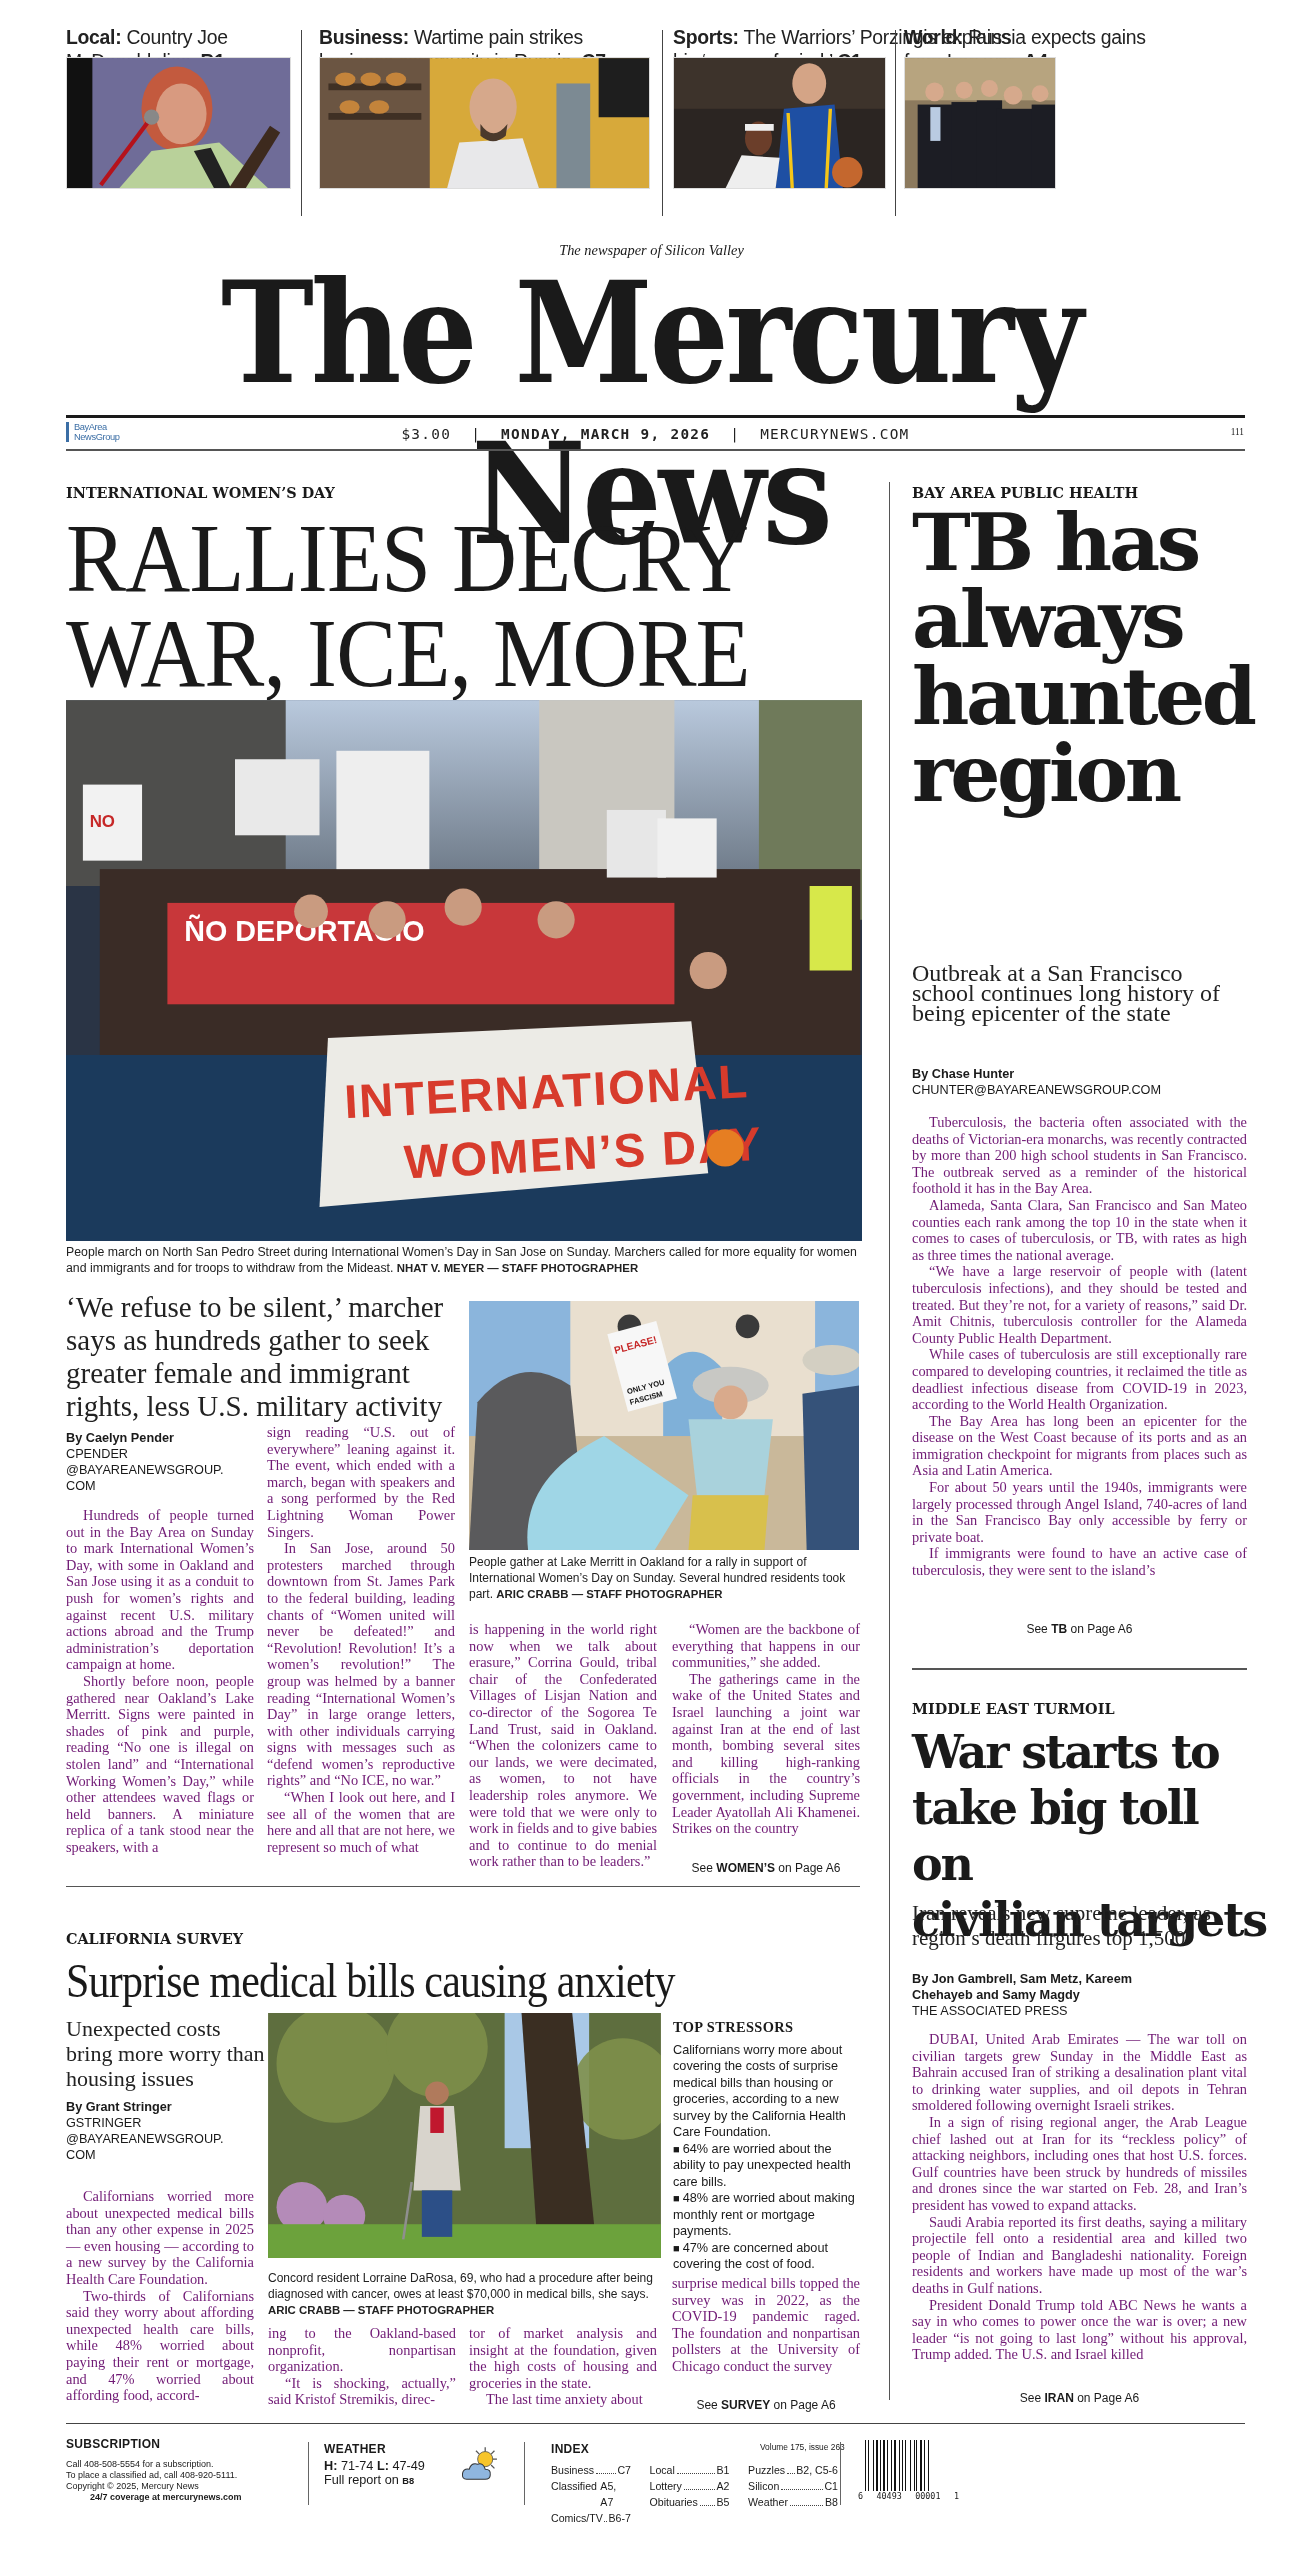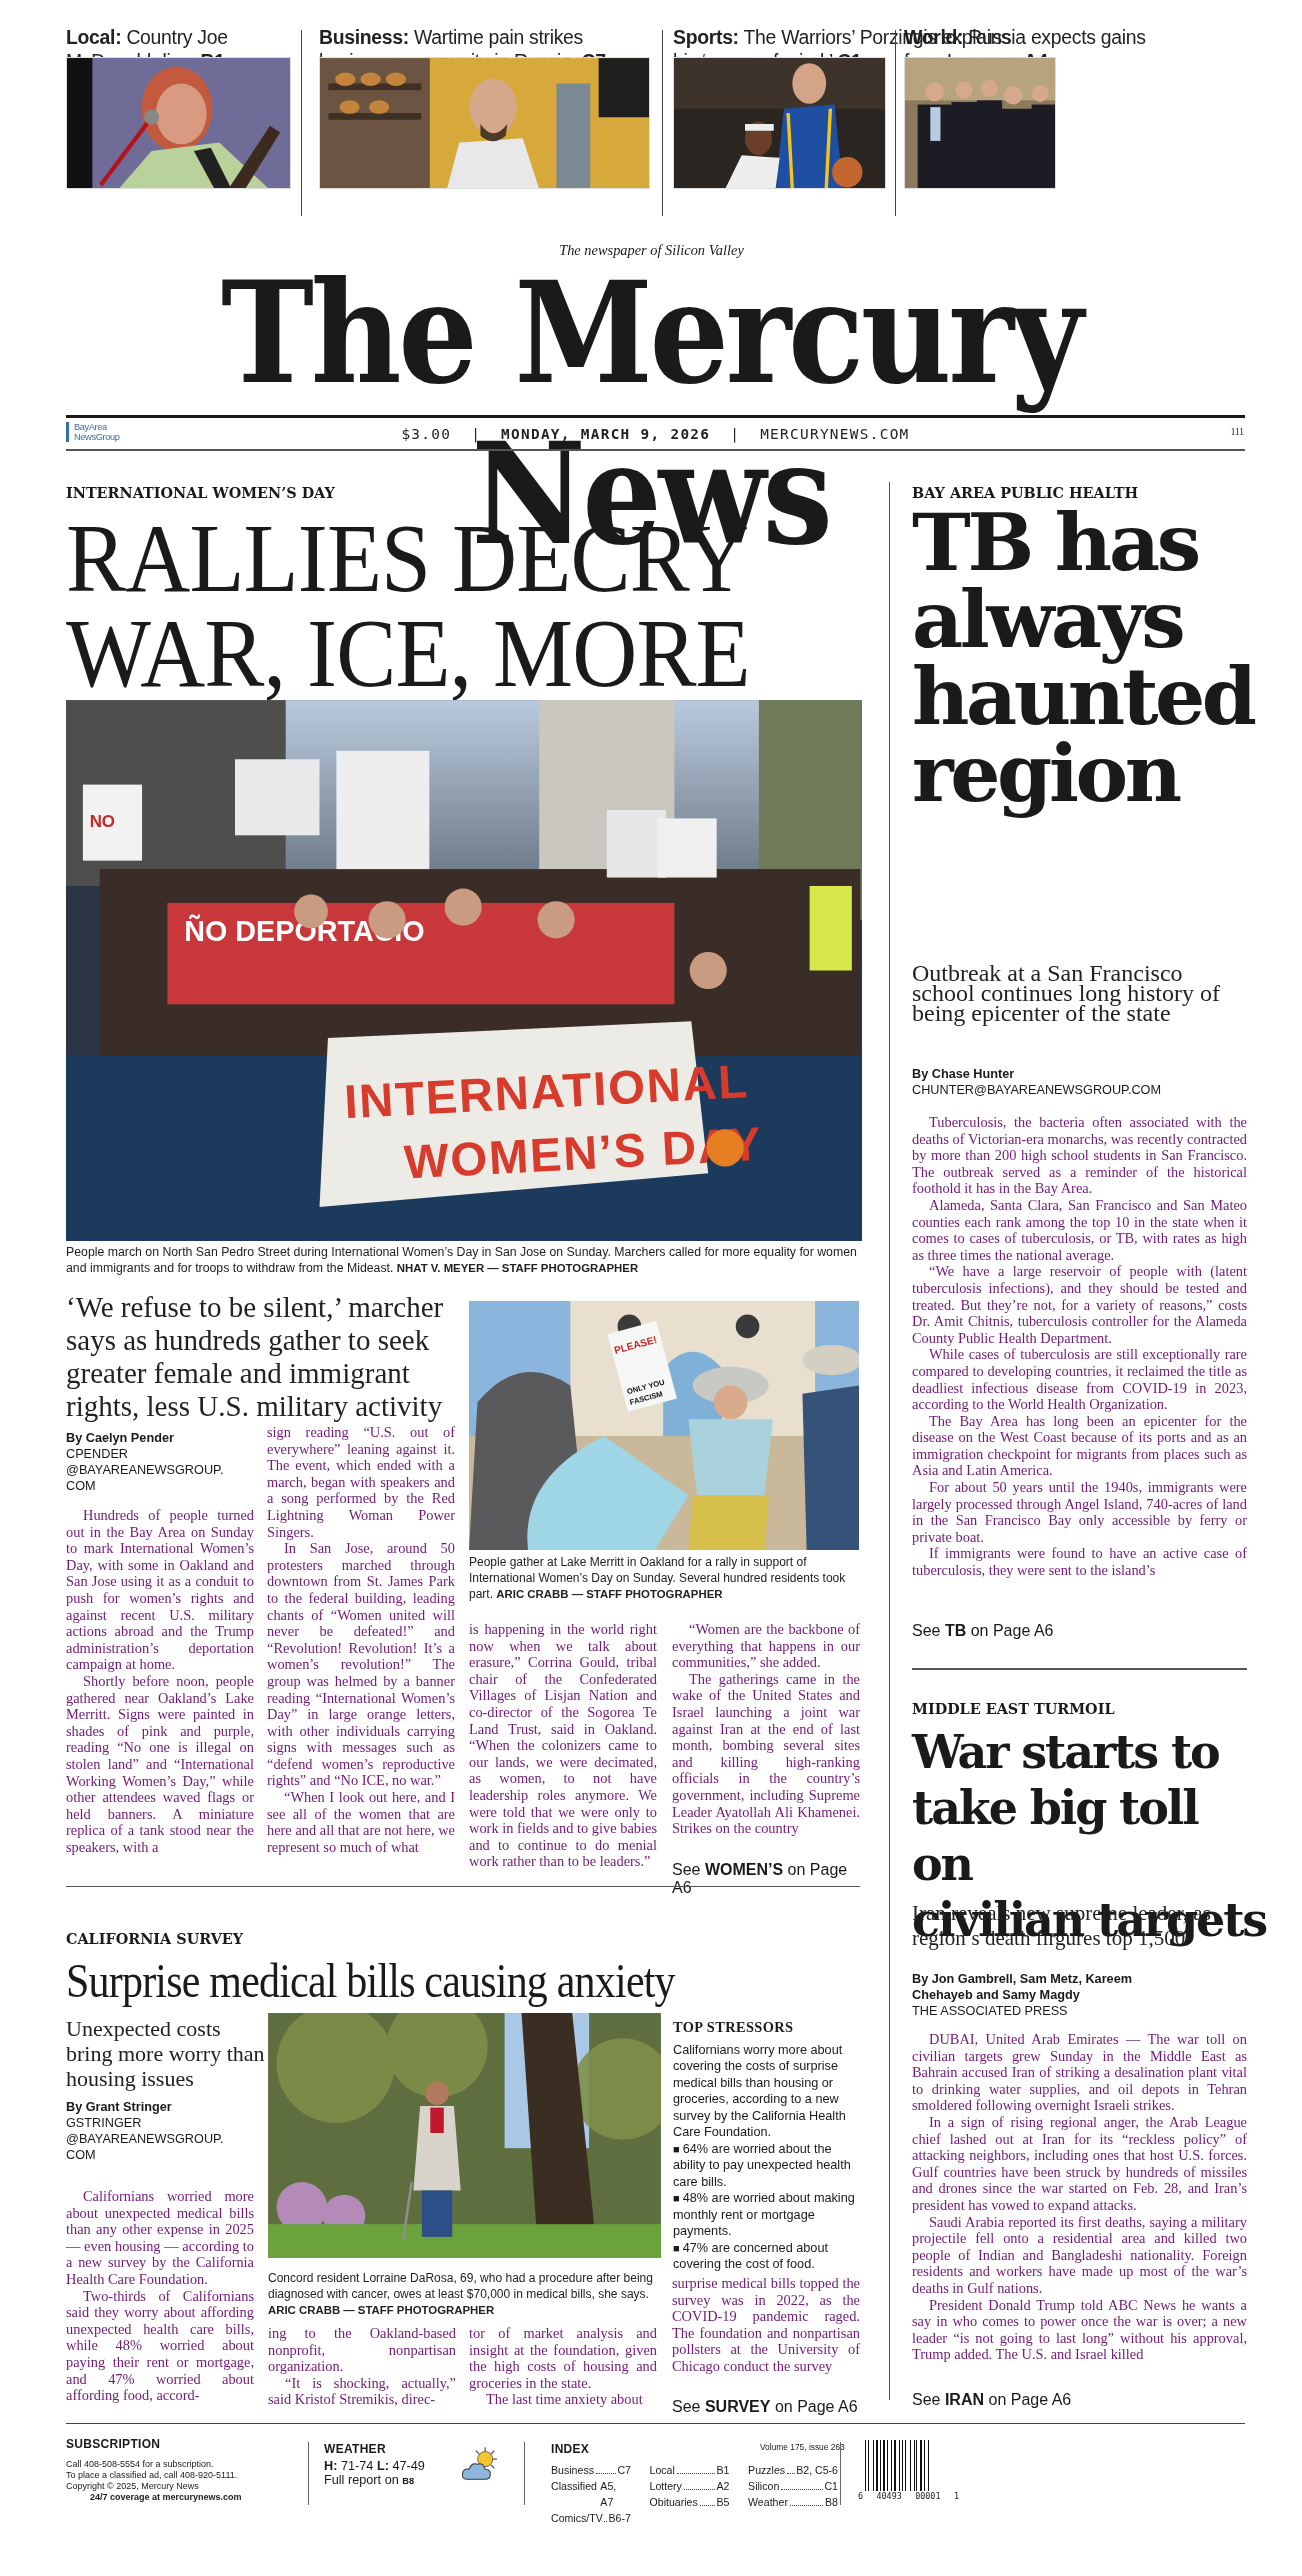--- a/index.html
+++ b/index.html
@@ -34,21 +34,21 @@
   .main-hed { position: absolute; left: 66px; top: 511px; width: 794px; font-family: "Liberation Serif", serif; font-size: 90px; line-height: 88px; letter-spacing: -0.8px; transform: scaleY(1.08); transform-origin: top left; }
   .main-photo { position: absolute; left: 66px; top: 700px; width: 796px; height: 541px; overflow: hidden; }
   .cap { position: absolute; font-family: "Liberation Sans", sans-serif; font-size: 12.3px; line-height: 16px; color: #222; }
   .cap b { font-weight: 700; font-size: 11.4px; }
   .deck { position: absolute; font-family: "Liberation Serif", serif; color: #222; }
   .byline { position: absolute; font-family: "Liberation Sans", sans-serif; font-size: 12.7px; line-height: 16px; color: #1a1a1a; }
   .byline b { font-weight: 700; }
   .body-col { position: absolute; font-family: Liberation Serif, serif; font-size: 14.4px; line-height: 16.6px; text-align: justify; color: #701a75; hyphens: auto; }
   .body-col p { text-indent: 17px; }
   .body-col p.noind { text-indent: 0; }
-  .jump { position: absolute; font-family: "Liberation Sans", sans-serif; font-size: 16px; text-align: left; }
+  .jump { position: absolute; font-family: "Liberation Sans", sans-serif; font-size: 12px; text-align: center; }
   .jump b { font-weight: 700; }
 
   
   .rail-sep { position: absolute; left: 889px; top: 482px; width: 0.8px; height: 1918px; background: #555; }
   .tb-hed { position: absolute; left: 912px; top: 504px; width: 355px; font-family: "DejaVu Serif", serif; font-weight: 700; font-size: 79px; line-height: 77px; letter-spacing: -3.4px; }
   .war-hed { position: absolute; left: 912px; top: 1724px; width: 355px; font-family: "DejaVu Serif", serif; font-weight: 700; font-size: 46px; line-height: 56px; letter-spacing: -2.1px; }
 
   
   .stress { position: absolute; font-family: "Liberation Sans", sans-serif; font-size: 12.7px; line-height: 16.5px; color: #1a1a1a; }
   .stress h4 { font-family: Liberation Serif, serif; font-size: 14.4px; font-weight: 700; letter-spacing: 0.4px; margin-bottom: 6px; }
@@ -359,21 +359,21 @@
   <div>region</div>
 </div>
 <div class="deck" style="left:912px;top:963px;width:338px;font-size:24px;line-height:20px;">Outbreak at a San Francisco school continues long history of being epicenter of the state</div>
 <div class="byline" style="left:912px;top:1066px;width:338px;">
   <b>By Chase Hunter</b><br>
   <span>CHUNTER@BAYAREANEWSGROUP.COM</span>
 </div>
 <div class="body-col" style="left:912px;top:1114px;width:335px;">
   <p>Tuberculosis, the bacteria often associated with the deaths of Victorian-era monarchs, was recently contracted by more than 200 high school students in San Francisco. The outbreak served as a reminder of the historical foothold it has in the Bay Area.</p>
   <p>Alameda, Santa Clara, San Francisco and San Mateo counties each rank among the top 10 in the state when it comes to cases of tuberculosis, or TB, with rates as high as three times the national average.</p>
-  <p>“We have a large reservoir of people with (latent tuberculosis infections), and they should be tested and treated. But they’re not, for a variety of reasons,” costs Dr. Amit Chitnis, tuberculosis controller for the Alameda County Public Health Department.</p>
+  <p>“We have a large reservoir of people with (latent tuberculosis infections), and they should be tested and treated. But they’re not, for a variety of reasons,” said Dr. Amit Chitnis, tuberculosis controller for the Alameda County Public Health Department.</p>
   <p>While cases of tuberculosis are still exceptionally rare compared to developing countries, it reclaimed the title as deadliest infectious disease from COVID-19 in 2023, according to the World Health Organization.</p>
   <p>The Bay Area has long been an epicenter for the disease on the West Coast because of its ports and as an immigration checkpoint for migrants from places such as Asia and Latin America.</p>
   <p>For about 50 years until the 1940s, immigrants were largely processed through Angel Island, 740-acres of land in the San Francisco Bay only accessible by ferry or private boat.</p>
   <p>If immigrants were found to have an active case of tuberculosis, they were sent to the island’s</p>
 </div>
 <div class="jump" style="left:912px;top:1622px;width:335px;">
   <span>See</span> <b>TB</b> <span>on Page A6</span>
 </div>
 <div class="abs" style="left:912px;top:1668px;width:335px;height:1.7px;background:#555;"></div>
 

